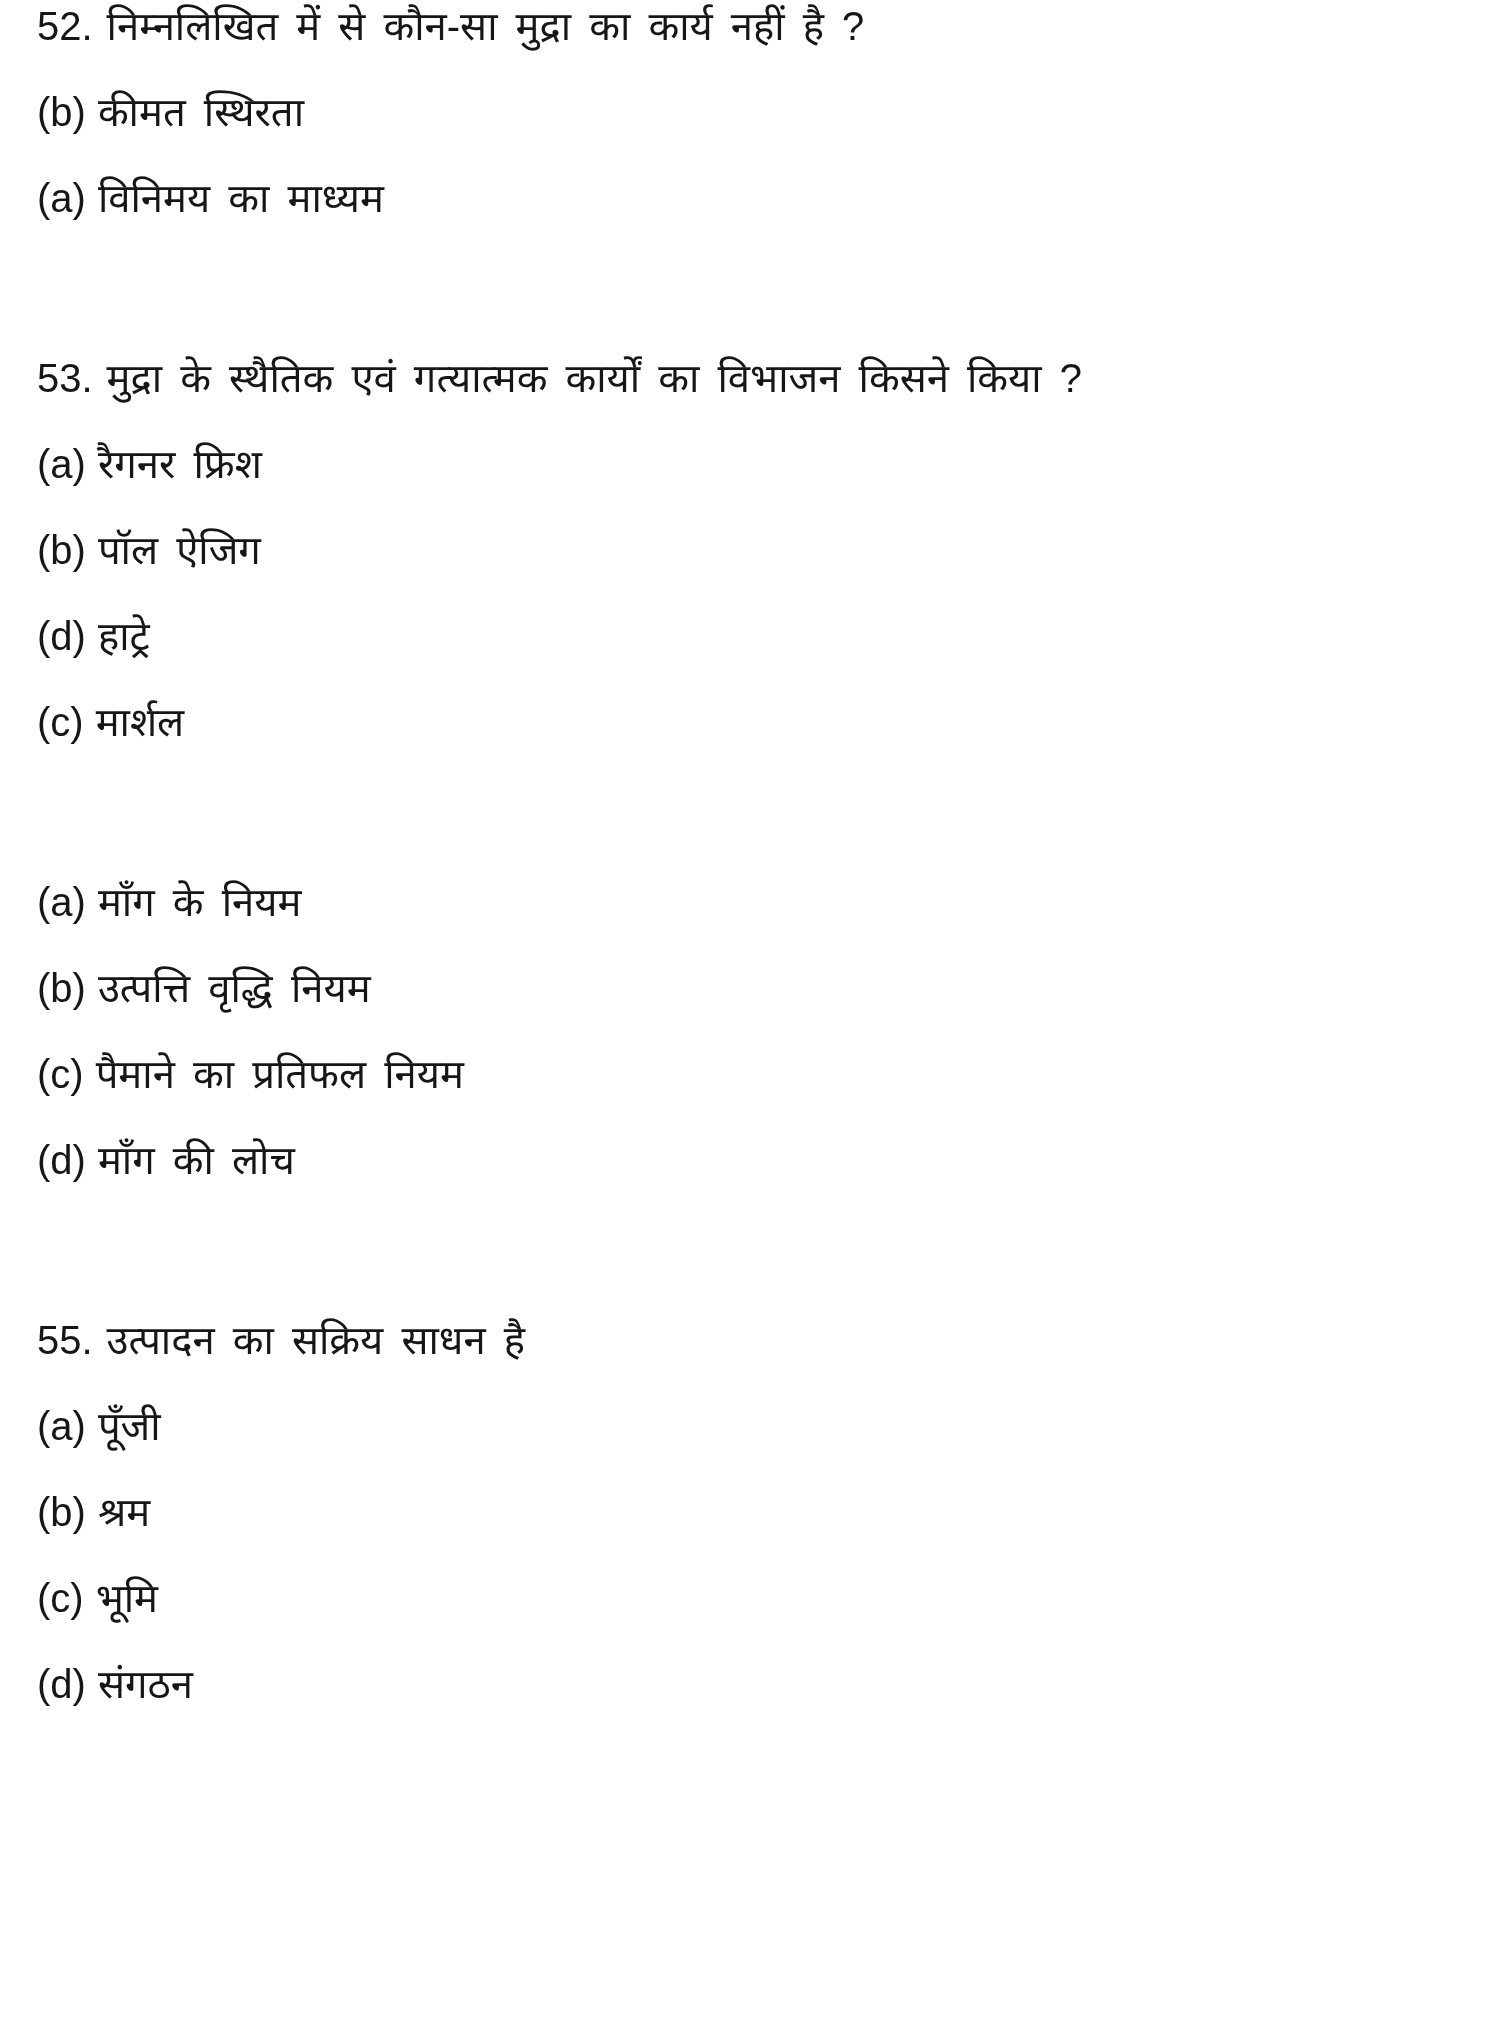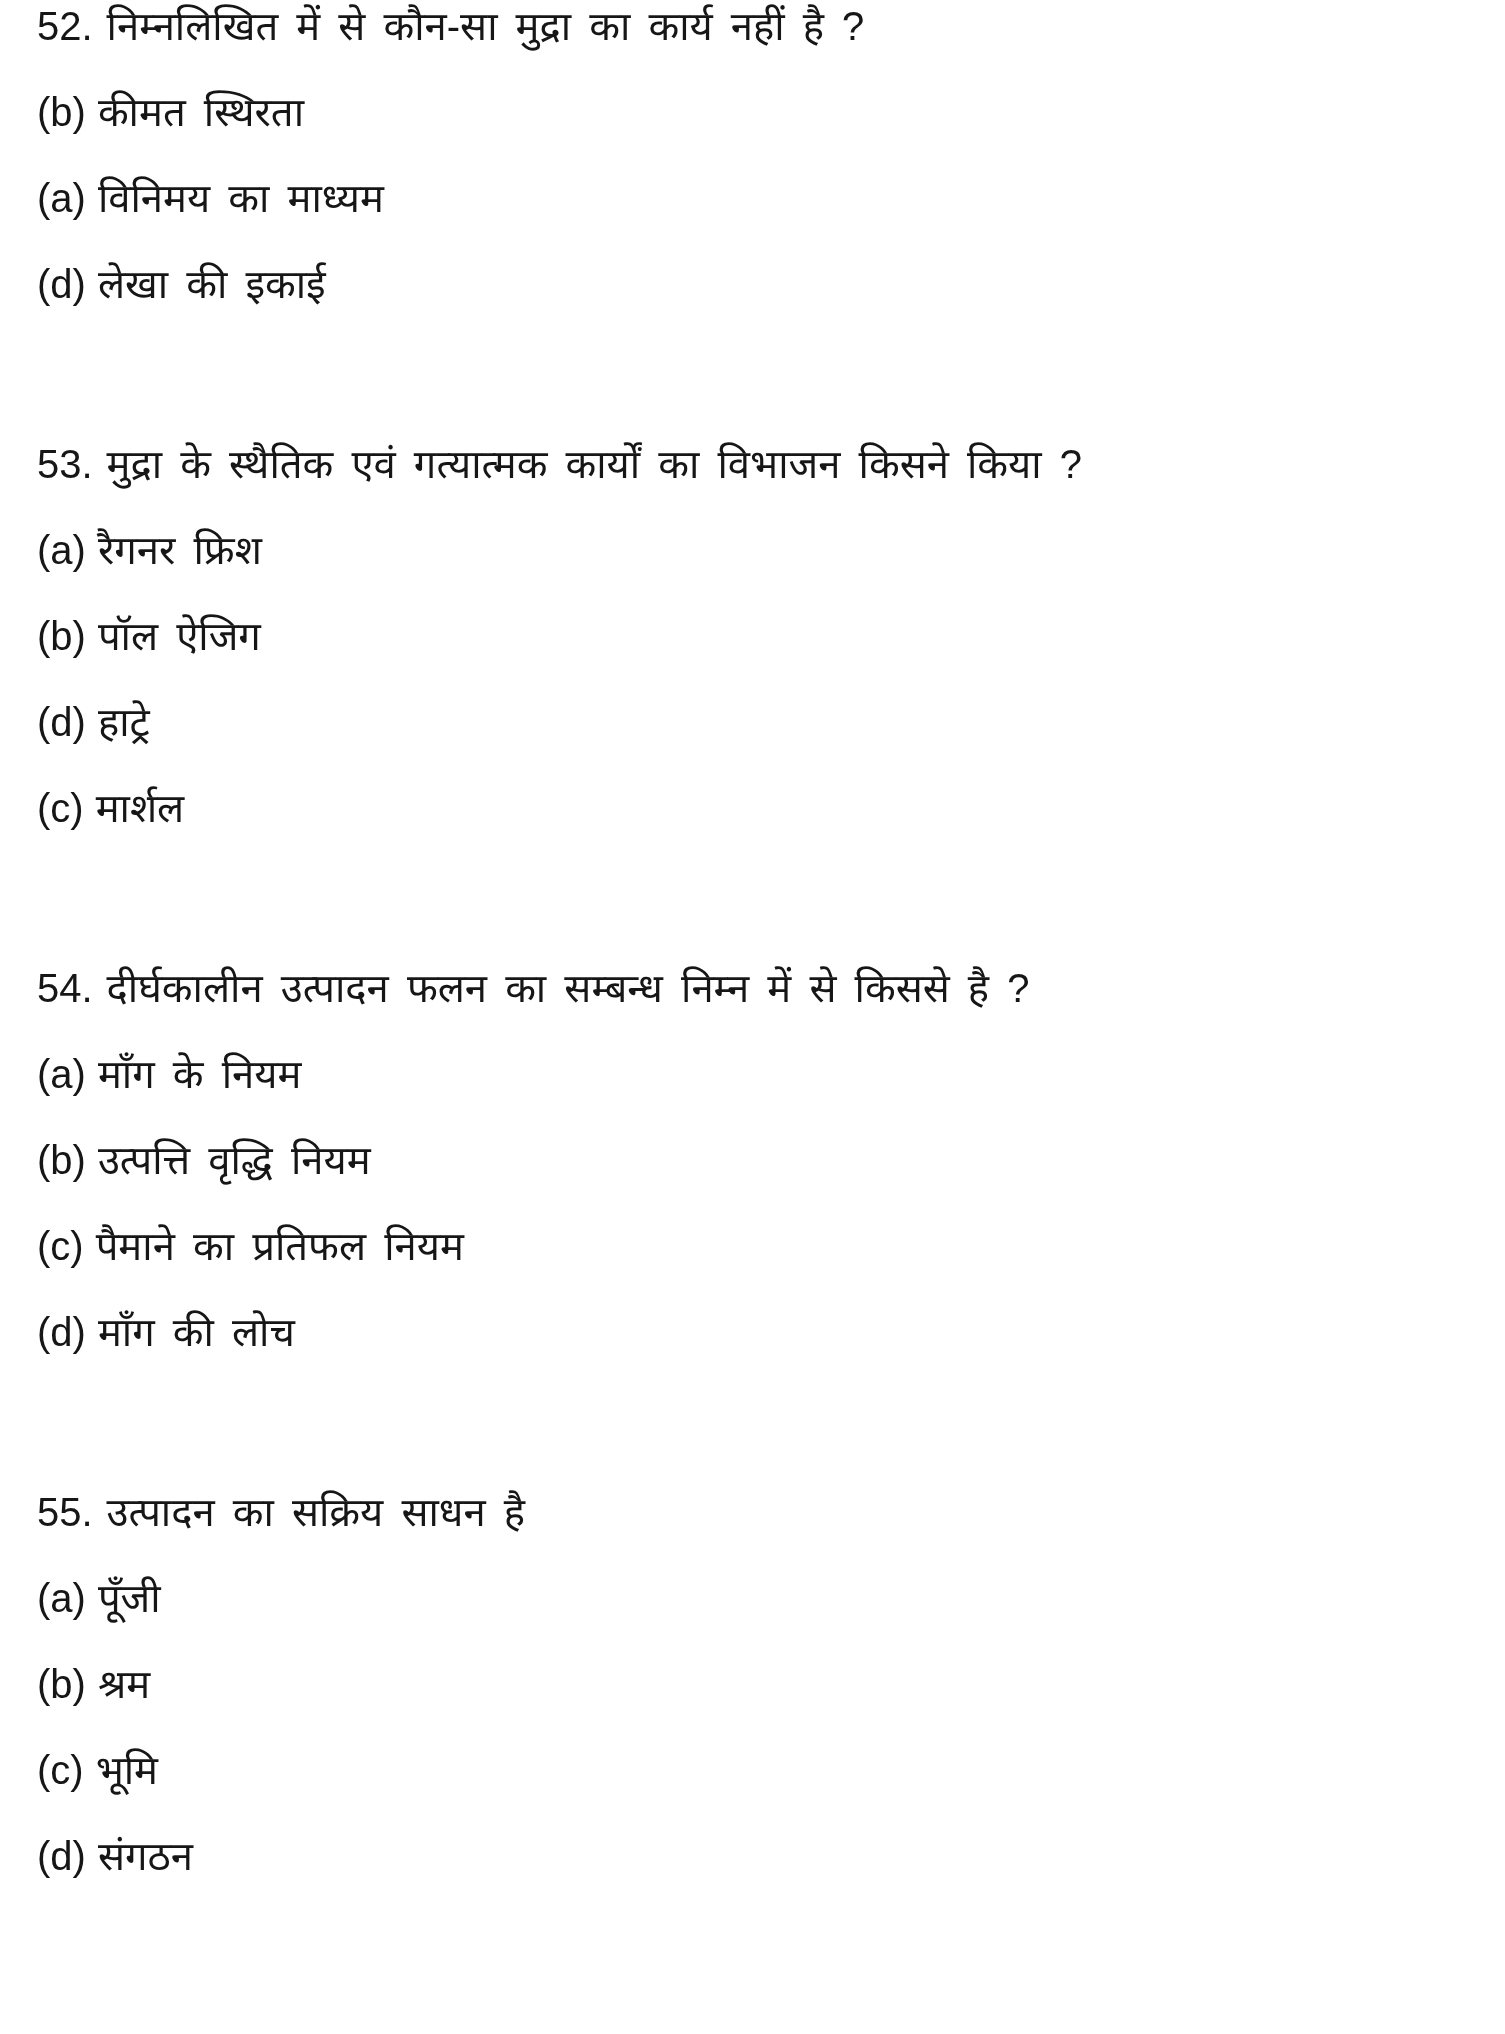--- a/index.html
+++ b/index.html
@@ -53,23 +53,20 @@
   <div class="question">
     <div class="line">
       <span class="q-number">52.</span><span class="q-text">निम्नलिखित में से कौन-सा मुद्रा का कार्य नहीं है ?</span>
     </div>
     <div class="line">
       <span class="opt-label">(b)</span><span class="opt-text">कीमत स्थिरता</span>
     </div>
     <div class="line">
       <span class="opt-label">(a)</span><span class="opt-text">विनिमय का माध्यम</span>
     </div>
-    <div class="line">
-      <span class="opt-label">(d)</span><span class="opt-text">लेखा की इकाई</span>
-    </div>
   </div>
 
   <div class="question">
     <div class="line">
       <span class="q-number">53.</span><span class="q-text">मुद्रा के स्थैतिक एवं गत्यात्मक कार्यों का विभाजन किसने किया ?</span>
     </div>
     <div class="line">
       <span class="opt-label">(a)</span><span class="opt-text">रैगनर फ्रिश</span>
     </div>
     <div class="line">
@@ -77,23 +74,20 @@
     </div>
     <div class="line">
       <span class="opt-label">(d)</span><span class="opt-text">हाट्रे</span>
     </div>
     <div class="line">
       <span class="opt-label">(c)</span><span class="opt-text">मार्शल</span>
     </div>
   </div>
 
   <div class="question">
-    <div class="line">
-      <span class="q-number">54.</span><span class="q-text">दीर्घकालीन उत्पादन फलन का सम्बन्ध निम्न में से किससे है ?</span>
-    </div>
     <div class="line">
       <span class="opt-label">(a)</span><span class="opt-text">माँग के नियम</span>
     </div>
     <div class="line">
       <span class="opt-label">(b)</span><span class="opt-text">उत्पत्ति वृद्धि नियम</span>
     </div>
     <div class="line">
       <span class="opt-label">(c)</span><span class="opt-text">पैमाने का प्रतिफल नियम</span>
     </div>
     <div class="line">

